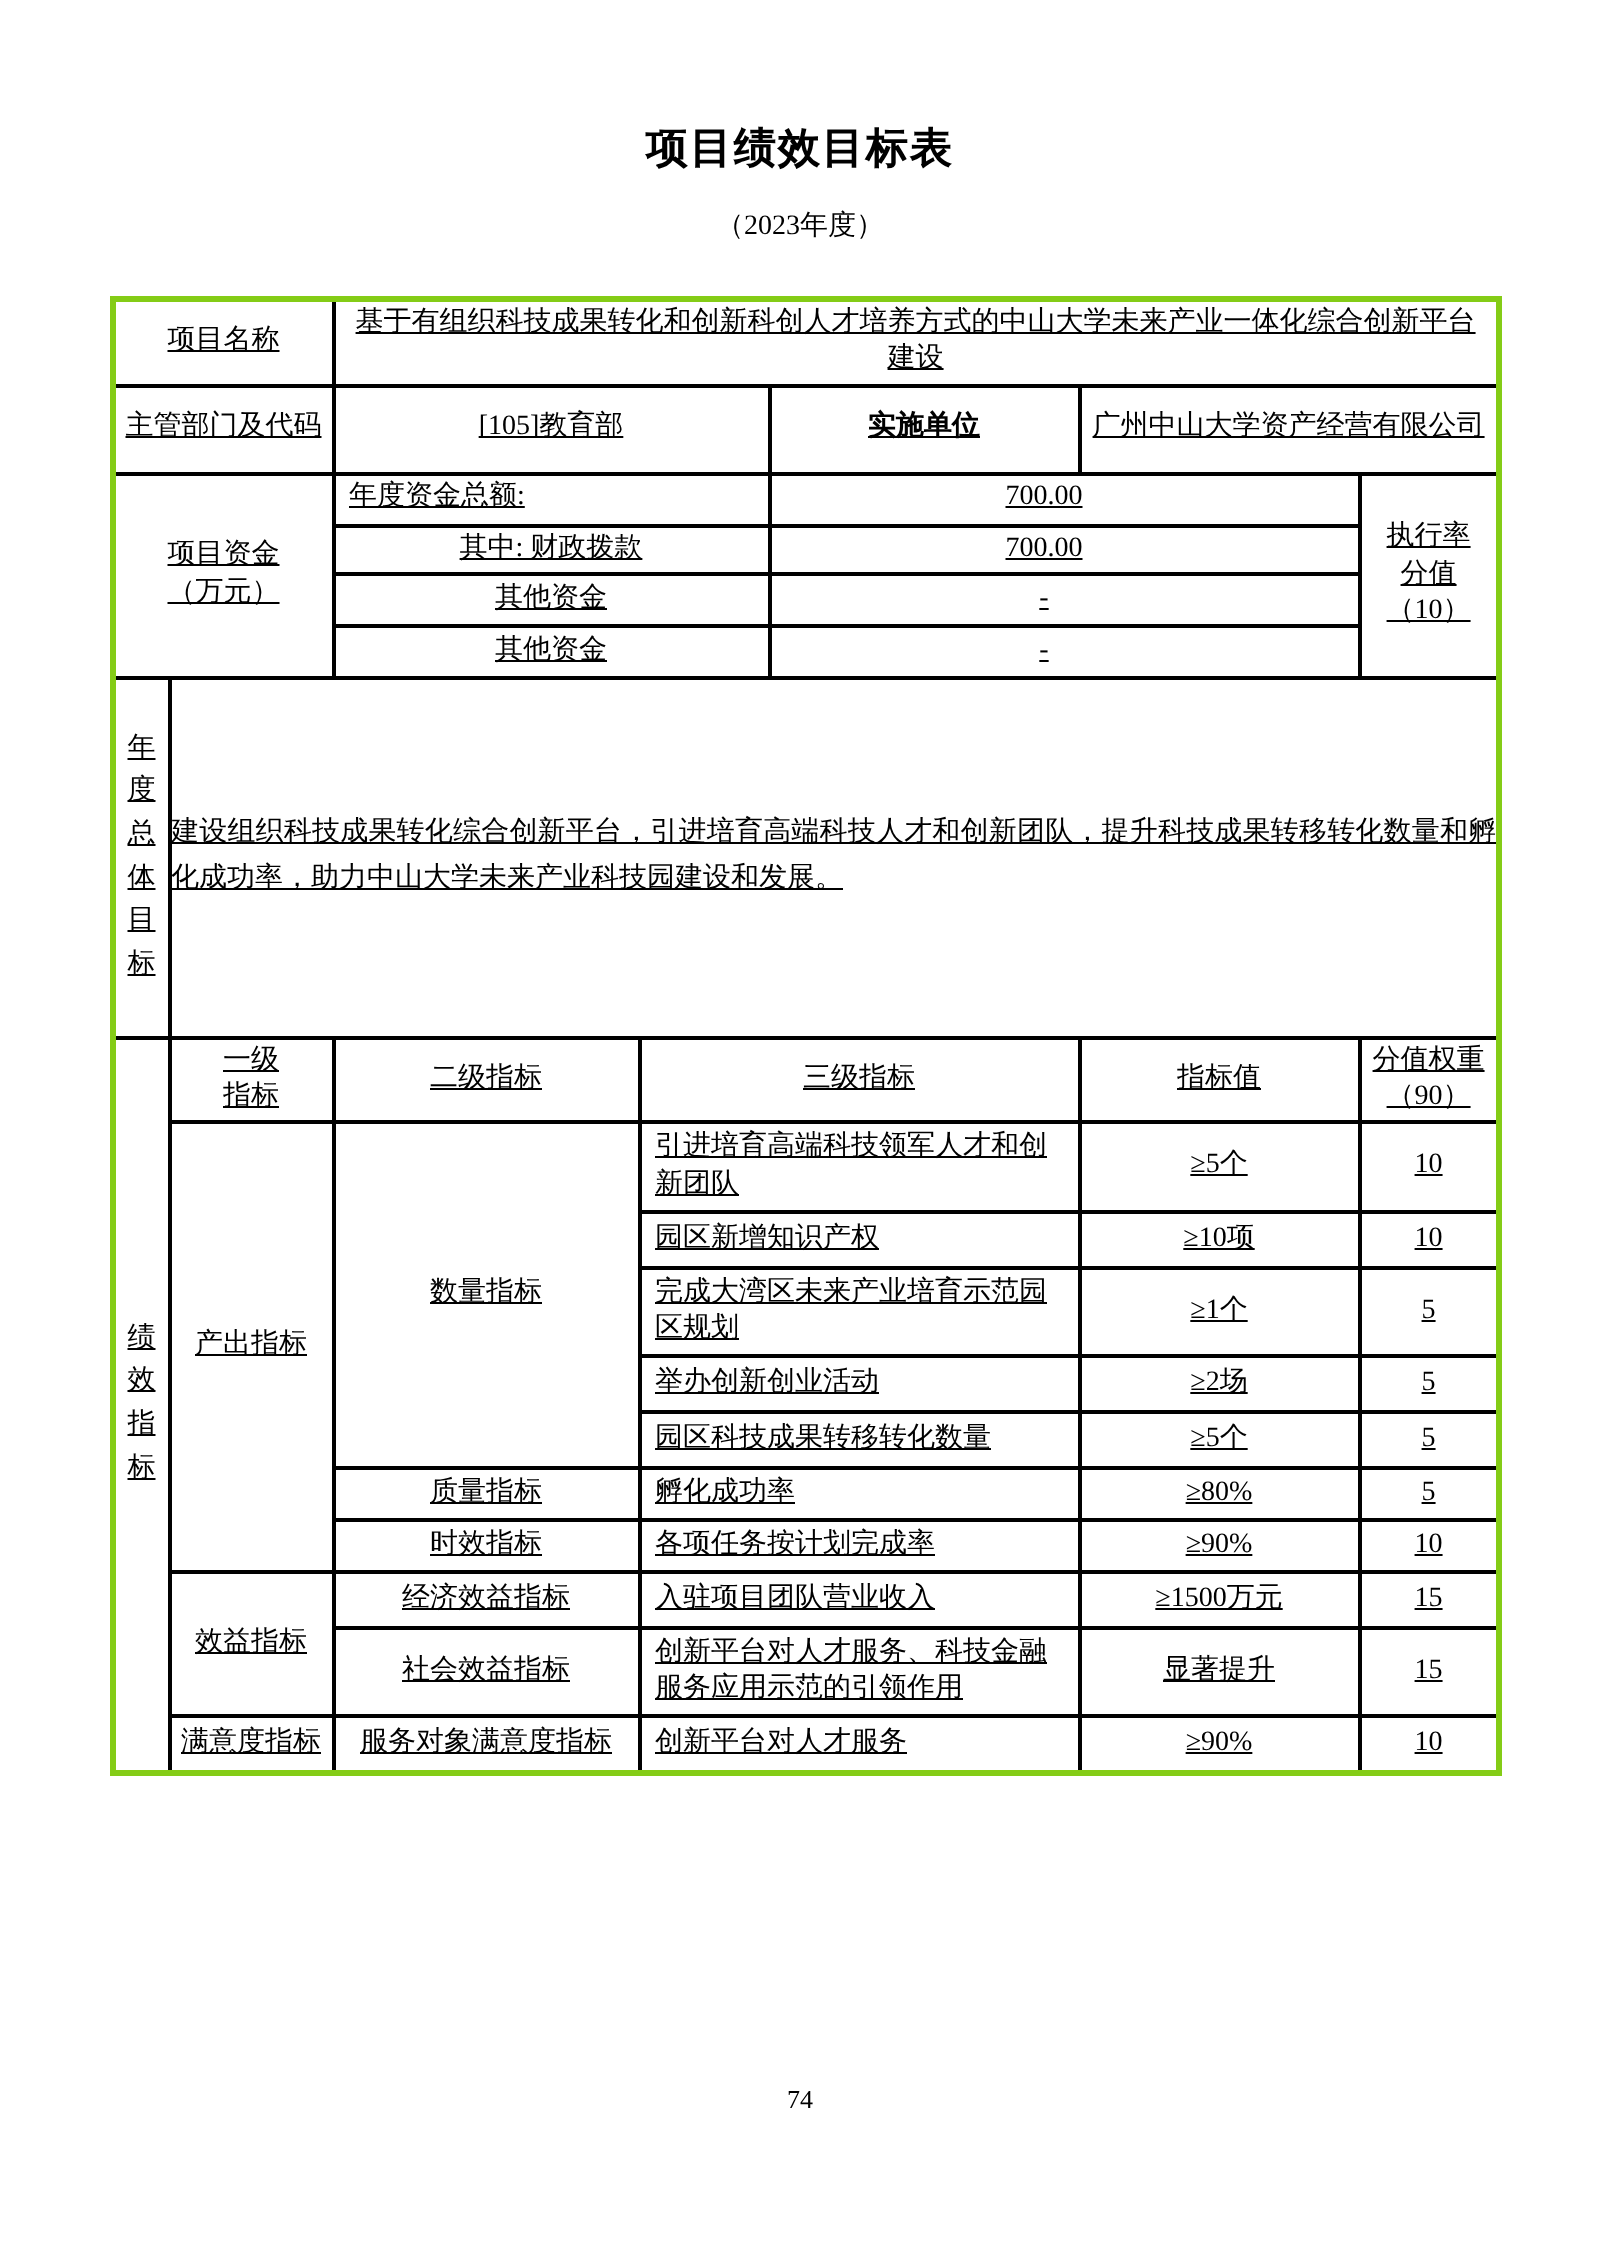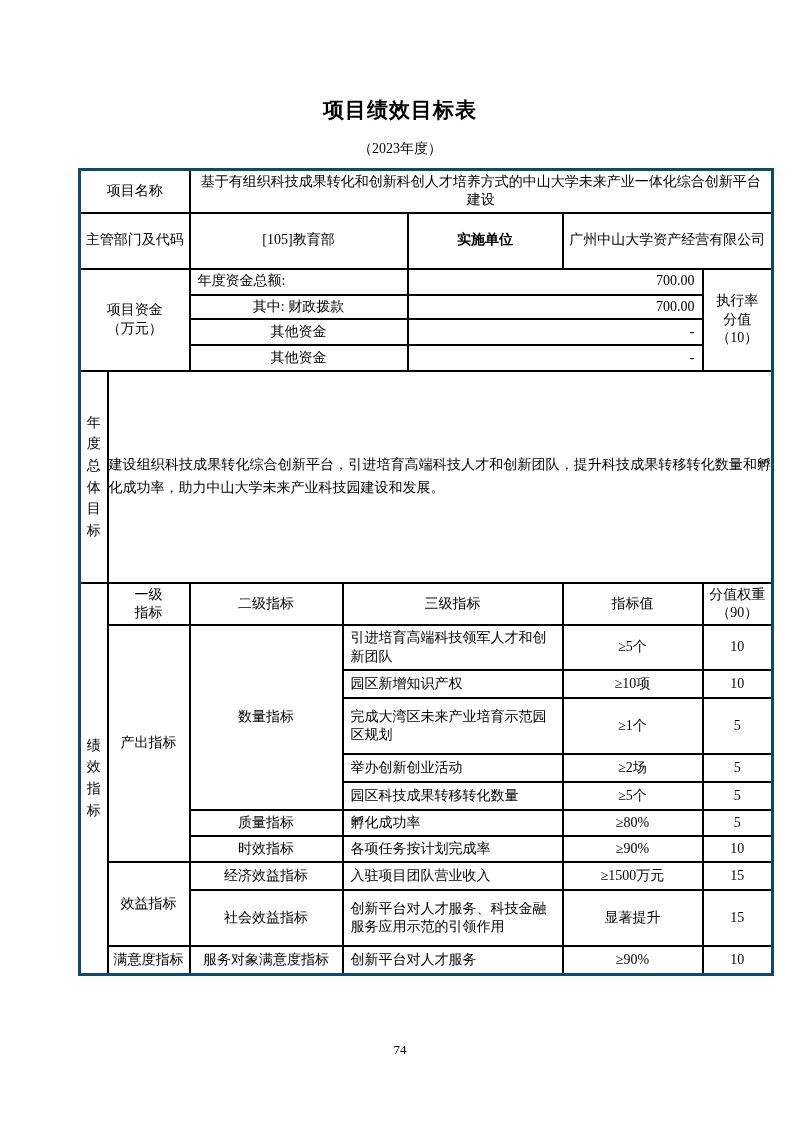--- a/index.html
+++ b/index.html
@@ -8,66 +8,67 @@
     width: 800px; height: 1131px;
     font-family: "Liberation Serif", "DejaVu Serif", serif;
     color: #000;
     position: relative;
     overflow: hidden;
   }
   .doc-title {
     text-align: center;
     font-size: 21px;
     font-weight: bold;
-    padding-top: 96px;
+    padding-top: 60px;
     letter-spacing: 1px;
   }
   .doc-subtitle {
     text-align: center;
     font-size: 14px;
     margin-top: 16px;
-    margin-bottom: 10px;
+    margin-bottom: 26px;
   }
   table.main {
     border-collapse: collapse;
     table-layout: fixed;
-    margin-left: 78px;
+    margin-left: 55px;
     width: 693px;
-    border: 3px solid #0c4a6e;
+    border: 3px solid #84cc16;
     font-size: 14px;
+    text-decoration: underline;
   }
   td {
     border: 2px solid #000;
     vertical-align: middle;
     padding: 2px 4px;
     line-height: 1.3;
     overflow: hidden;
   }
   .tc { text-align: center; }
   .tl { text-align: left; padding-left: 7px; }
-  .tr2 { text-align: right; padding-right: 7px; }
+  .tr2 { text-align: center; padding-right: 24px; }
   .just { text-align: justify; padding: 2px 0; line-height: 1.6; }
   .prewrap { white-space: pre-line; }
   .bold { font-weight: bold; }
   .vstack {
     width: 16px;
     margin: 0 auto;
     word-break: break-all;
     line-height: 1.55;
     text-align: center;
   }
   
   tr.h43 { height: 43px; }
-  tr.h44 { height: 56px; }
+  tr.h44 { height: 44px; }
   tr.h45 { height: 45px; }
   tr.h42 { height: 42px; }
   tr.h28 { height: 28px; }
   tr.h27 { height: 16px; }
   tr.h26 { height: 26px; }
-  tr.h166 { height: 212px; }
+  tr.h166 { height: 180px; }
   .page-number {
     position: absolute;
     left: 0; right: 0;
     top: 1042px;
     text-align: center;
     font-size: 13px;
   }
 </style>
 </head>
 <body>

